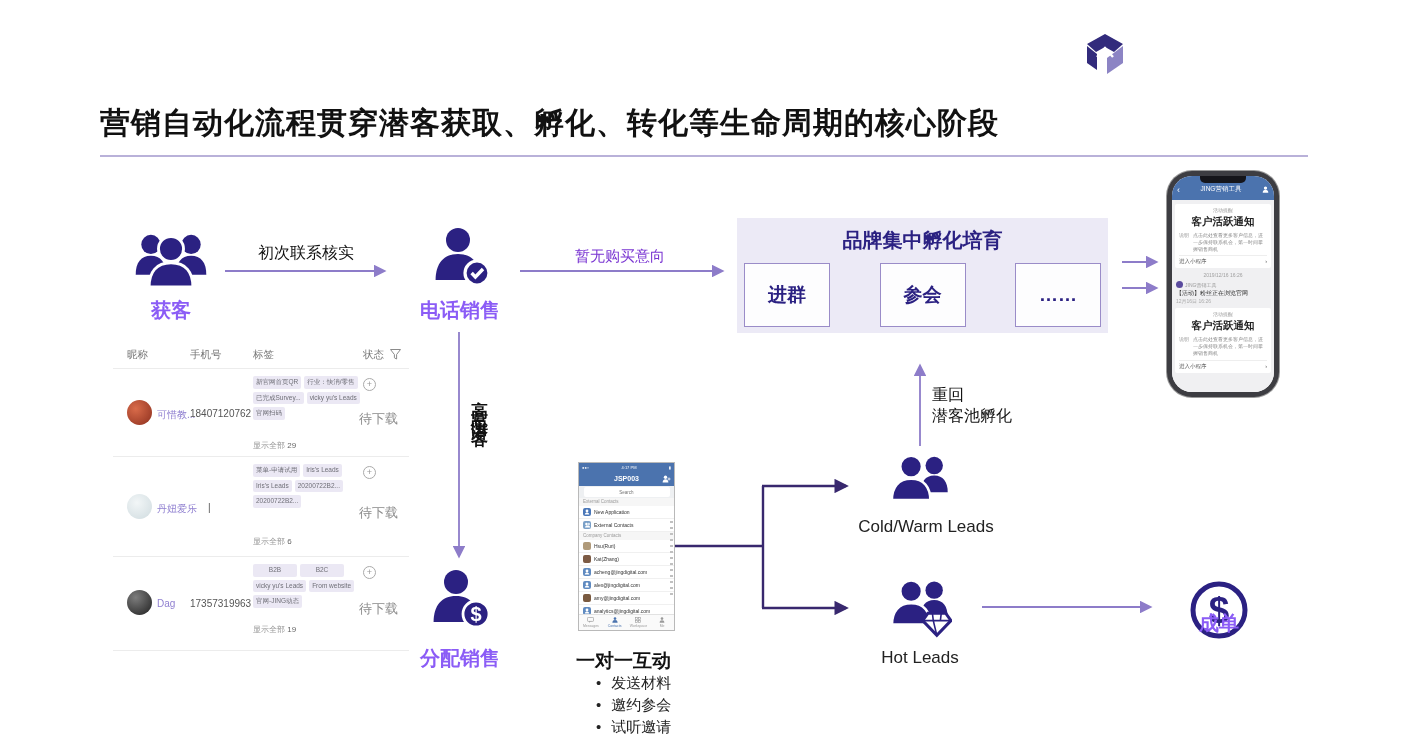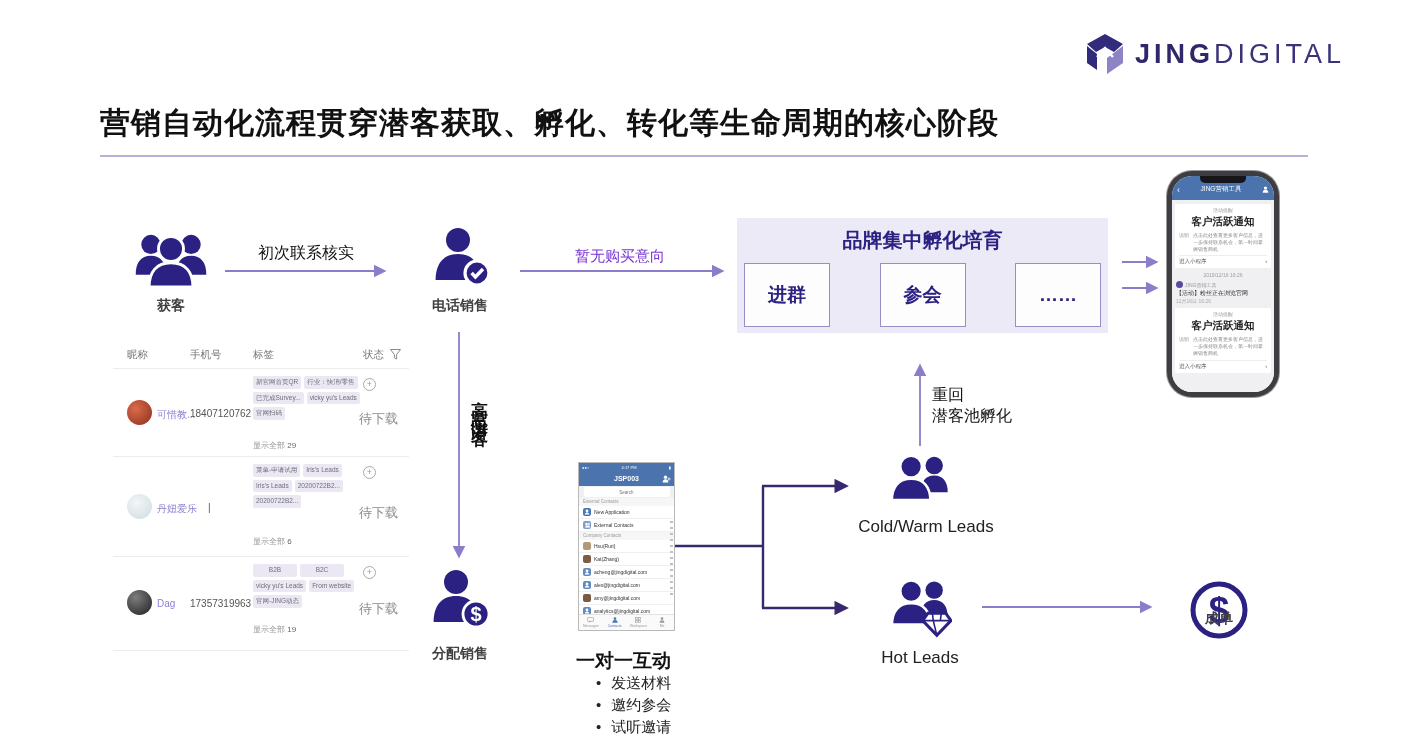--- a/index.html
+++ b/index.html
@@ -7,21 +7,21 @@
   .abs{position:absolute;}
   
   .logo{display:flex;align-items:center;gap:10px;}
   .logo .brand{font-size:27px;letter-spacing:4px;color:#2e2769;}
   .logo .b700{font-weight:700;}
   .logo .b300{font-weight:400;color:#3a3379;}
   
   .page-title{font-size:30px;font-weight:700;letter-spacing:1px;color:#111;white-space:nowrap;}
   .title-rule{height:2px;background:#b9b1d9;}
   
-  .node-label{font-size:14px;font-weight:700;text-align:center;color:#404040;}
+  .node-label{font-size:20px;font-weight:700;text-align:center;color:#8b5cf6;}
   .edge-label{font-size:16px;text-align:center;color:#111;}
   .edge-label.purple{color:#7a35d2;font-size:15px;}
   .lead-label{font-size:17px;color:#222;}
   .vtext{writing-mode:vertical-lr;text-orientation:upright;font-size:17px;font-weight:600;letter-spacing:7px;color:#111;}
   
   .nurture{background:#eceaf6;}
   .nurture-title{font-size:20px;font-weight:700;color:#2b2182;text-align:center;}
   .nurture-items{display:flex;justify-content:space-between;padding:0 7px;}
   .nurture-item{width:84px;height:62px;background:#fdfdfe;border:1px solid #9a8cc8;display:flex;align-items:center;justify-content:center;font-size:19px;font-weight:700;color:#2b2182;}
   
@@ -100,21 +100,20 @@
     <line x1="762" y1="608" x2="846" y2="608" stroke="#38286e" stroke-width="2.4" marker-end="url(#ahd)"></line>
   </svg>
 
   <div class="abs logo" style="left:1085px;top:33px;">
     <svg width="40" height="42" viewBox="0 0 40 42">
       <polygon points="20,1 38,11 29,19 20,14 11,19 2,11" fill="#322b7c"></polygon>
       <polygon points="2,13 2,30 12,37 12,21" fill="#322b7c"></polygon>
       <polygon points="38,13 38,30 22,41 22,25" fill="#8c84c4"></polygon>
       <path d="M12,24 L20,15 L28,24" stroke="#ffffff" stroke-width="2.4" fill="none"></path>
     </svg>
-    <div class="brand"><span class="b700">JING</span><span class="b300">DIGITAL</span></div>
   </div>
 
   <div class="abs page-title" style="left:100px;top:103px;">营销自动化流程贯穿潜客获取、孵化、转化等生命周期的核心阶段</div>
   <div class="abs title-rule" style="left:100px;top:155px;width:1208px;"></div>
 
   <div class="abs" style="left:133px;top:228px;width:76px;height:62px;">
     <svg width="76" height="62" viewBox="0 0 34 27">
       <g fill="#2b2182">
         <circle cx="8" cy="7" r="4.3"></circle>
           <path d="M8,12 C3.6,12 1.2,15 1.2,20.5 L14.8,20.5 C14.8,15 12.4,12 8,12 Z"></path>

